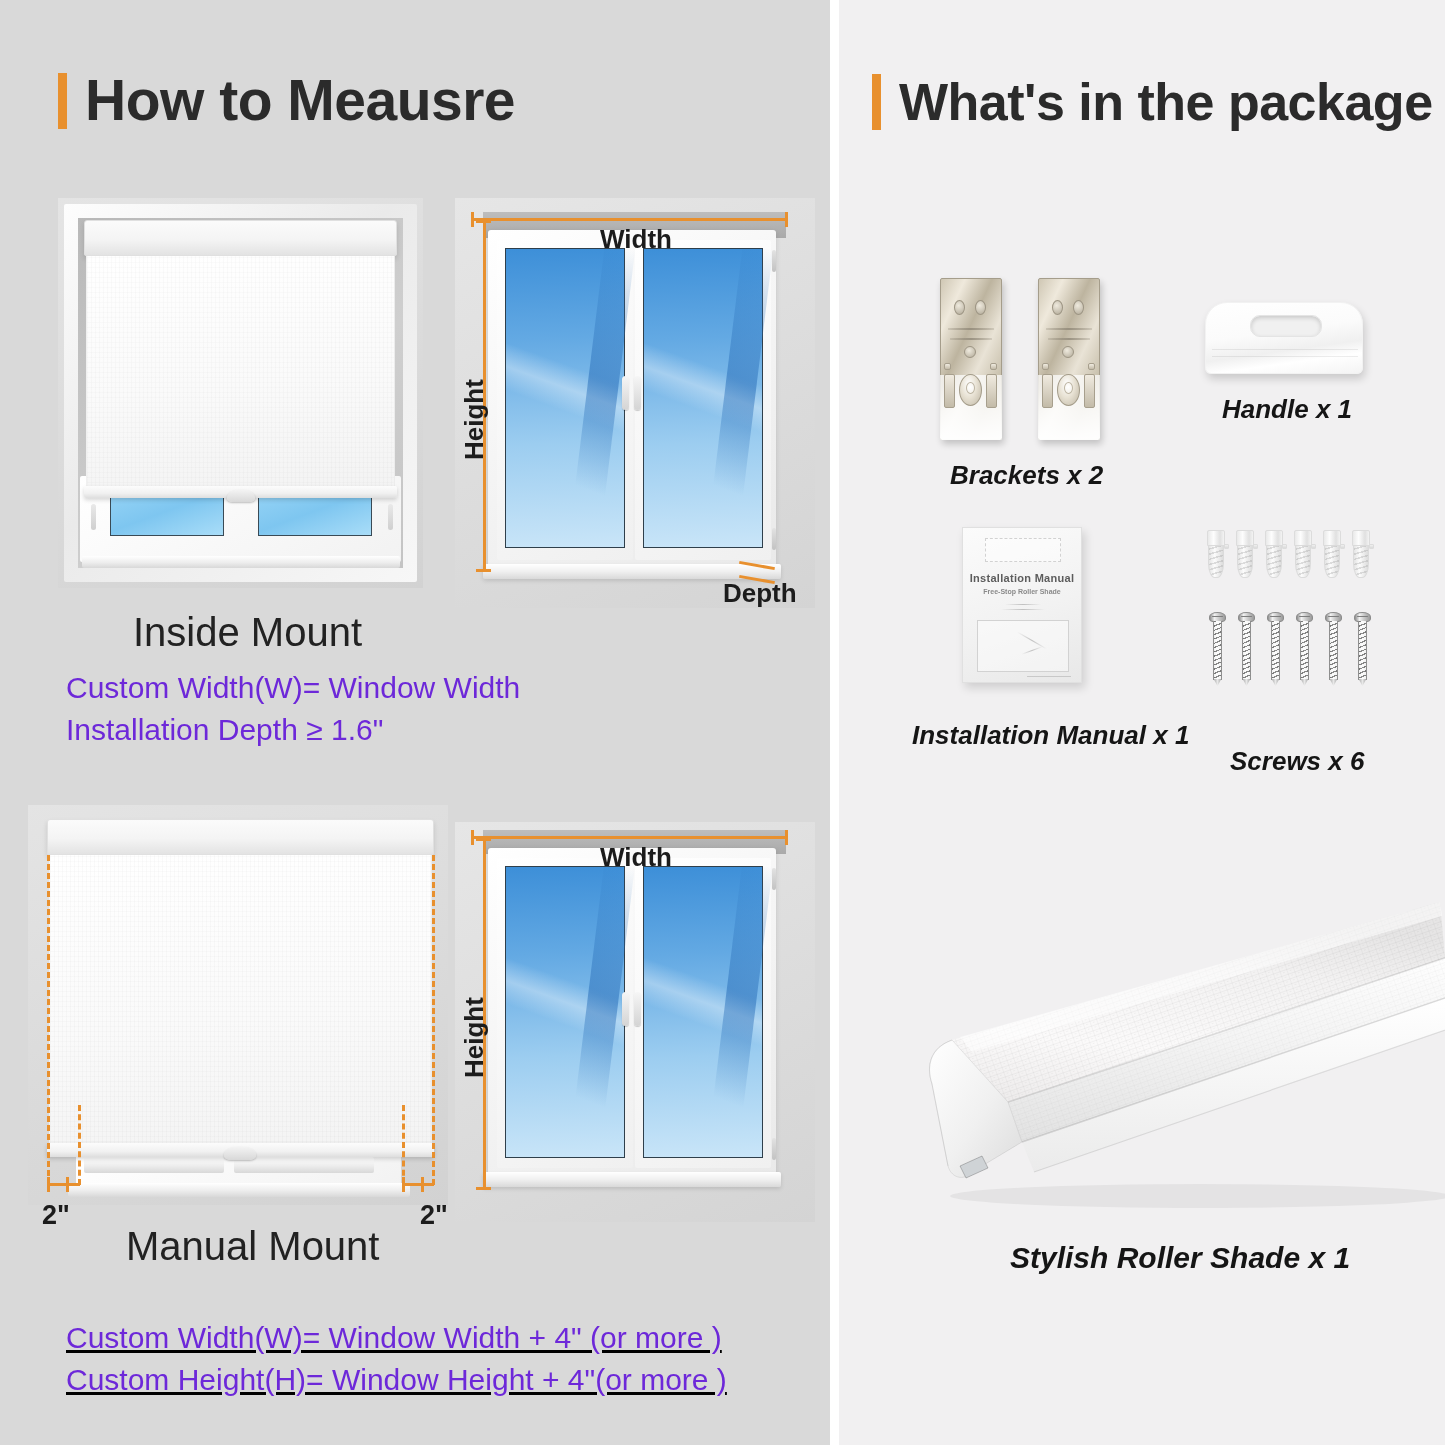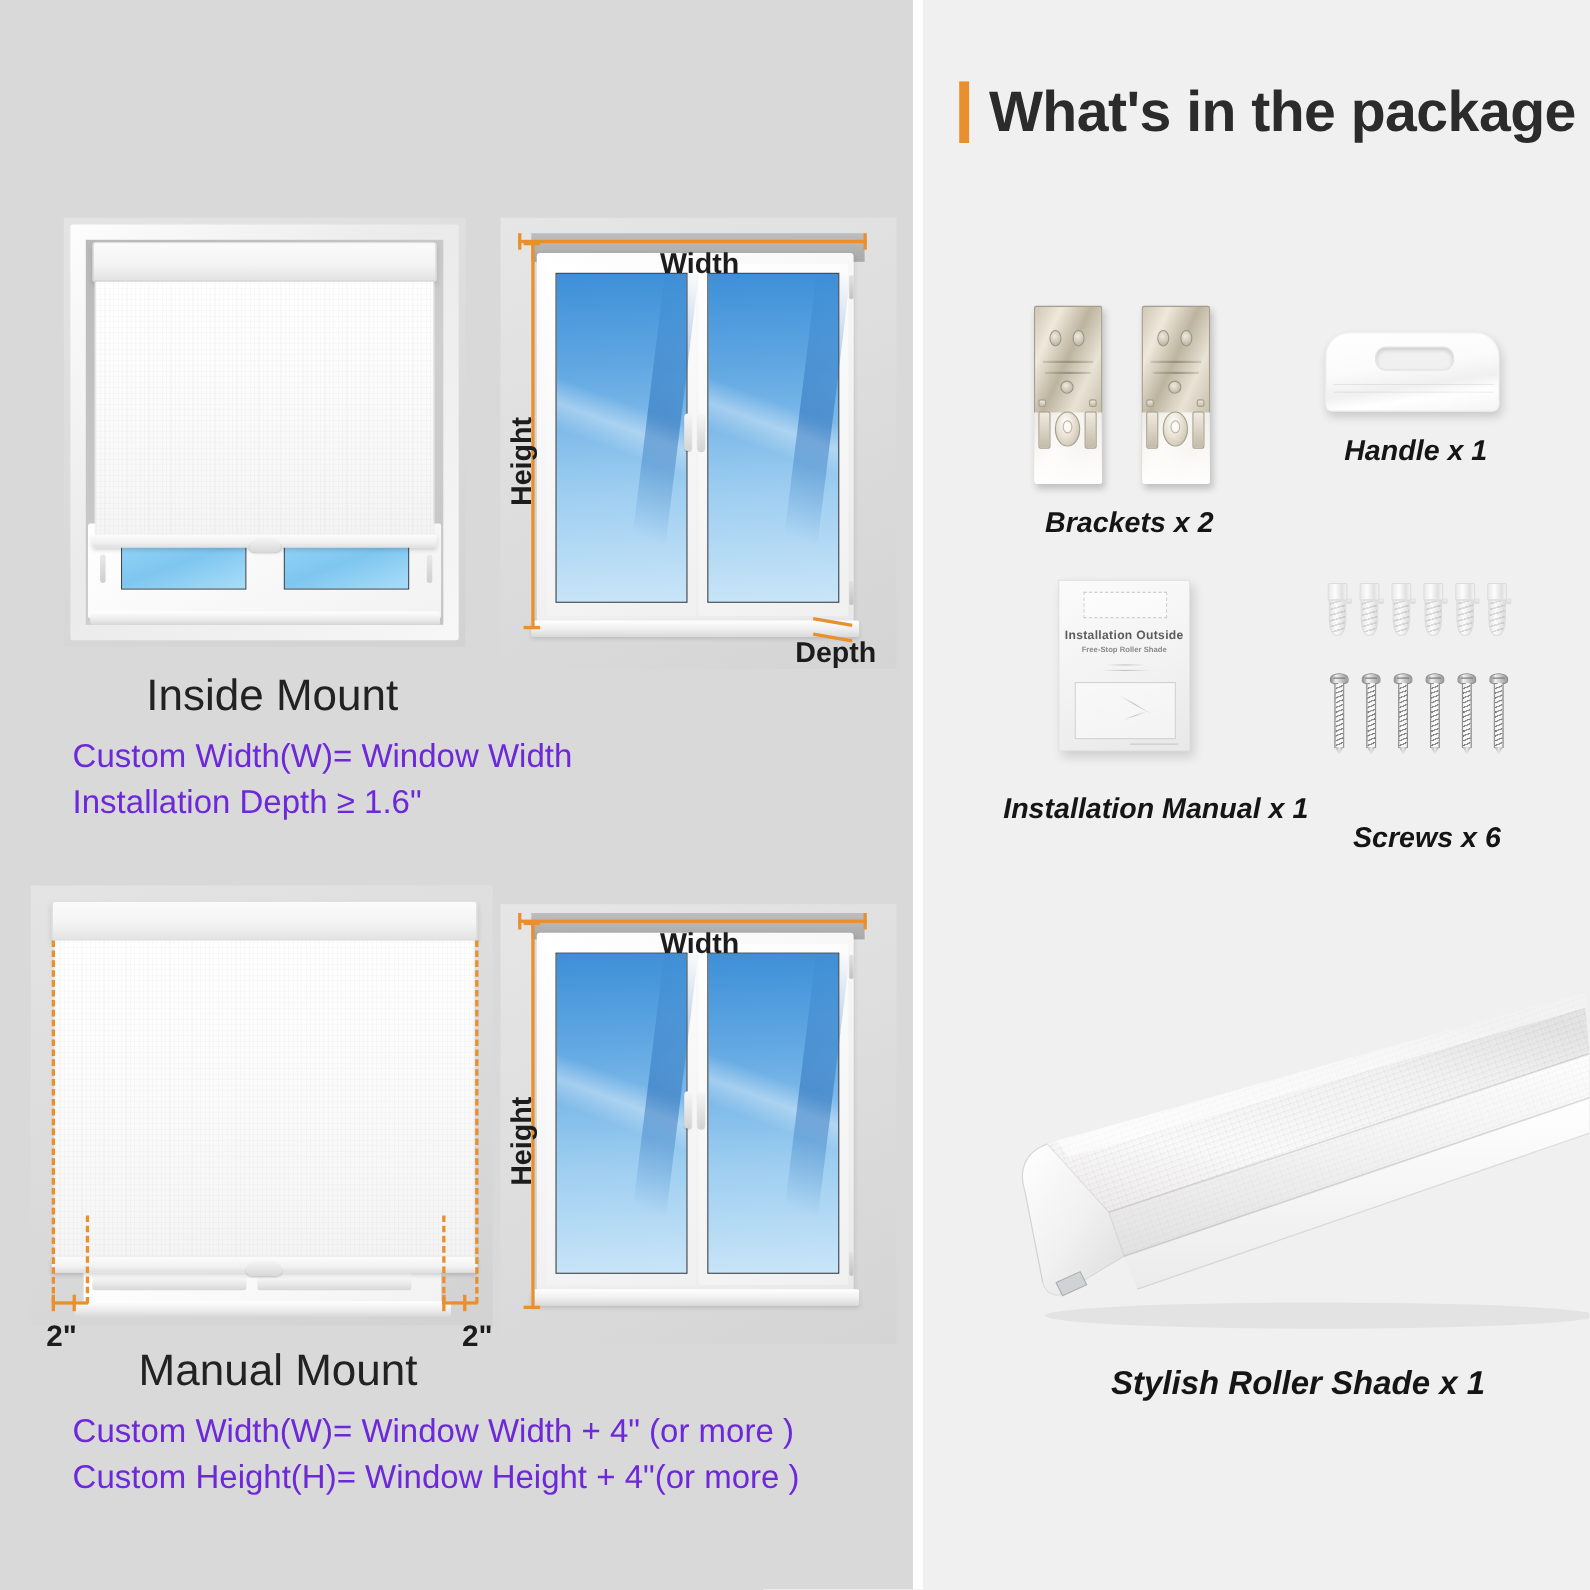--- a/index.html
+++ b/index.html
@@ -326,20 +326,24 @@
 </style>
 </head>
 <body>
 
 <div class="page">
 
   <div class="panel-left"></div>
   <div class="panel-divider"></div>
   <div class="panel-right"></div>
 
+  <div class="heading" id="heading-left">
+    <div class="bar"></div>
+    <div class="txt">How to Meausre</div>
+  </div>
 
   <div class="heading" id="heading-right">
     <div class="bar"></div>
     <div class="txt">What's in the package</div>
   </div>
 
   <div class="shadeScene" style="left:58px; top:198px; width:365px; height:390px;">
     <div class="win-wall"></div>
 
     <div class="win-frame-outer" style="left:6px; top:6px; width:353px; height:378px;"></div>
@@ -461,21 +465,21 @@
 
     <div class="mk mk-v" style="left:28px; top:16px; height:352px;"></div>
     <div class="mk-cap-v" style="left:21px; top:16px;"></div>
     <div class="mk-cap-v" style="left:21px; top:365px;"></div>
 
     <div class="dim-label" style="left:145px; top:22px;">Width</div>
     <div class="dim-label vert" style="left:6px; top:256px;">Height</div>
   </div>
 
   <div class="mount-title" style="left:126px; top:1226px;">Manual Mount</div>
-  <div class="mount-lines" style="left:66px; top:1284px;">
+  <div class="mount-lines" style="left:66px; top:1320px;text-decoration:underline;">
     <p>Custom Width(W)= Window Width + 4" (or more )</p>
     <p>Custom Height(H)= Window Height + 4"(or more )</p>
   </div>
 
   <div class="bracket" style="left:940px; top:278px; width:62px; height:162px;">
     <div class="bk-plate"></div>
     <div class="bk-white"></div>
     <div class="bk-hole" style="left:14px; top:22px; width:11px; height:15px;"></div>
     <div class="bk-hole" style="left:35px; top:22px; width:11px; height:15px;"></div>
     <div class="bk-rib" style="left:8px; top:50px; width:46px;"></div>
@@ -511,21 +515,21 @@
 
   <div class="handle-shape" style="left:1205px; top:302px; width:158px; height:72px;">
     <div class="handle-slot" style="left:44px; top:12px; width:72px; height:22px;"></div>
     <div class="handle-line" style="left:6px; top:46px; width:146px;"></div>
     <div class="handle-line" style="left:6px; top:53px; width:146px;"></div>
   </div>
   <div class="pkg-label" style="left:1222px; top:396px;">Handle x 1</div>
 
   <div class="manual-page" style="left:962px; top:527px; width:120px; height:156px;">
     <div class="manual-box" style="left:22px; top:10px; width:76px; height:24px; border-style:dashed;"></div>
-    <div class="manual-title" style="top:44px;">Installation Outside</div>
+    <div class="manual-title" style="top:44px;">Installation Manual</div>
     <div class="manual-sub" style="top:60px;">Free-Stop Roller Shade</div>
     <div class="manual-scribble" style="left:42px; top:76px; width:36px;"></div>
     <div class="manual-scribble" style="left:38px; top:81px; width:44px;"></div>
     <div class="manual-box" style="left:14px; top:92px; width:92px; height:52px;"></div>
     <div class="manual-scribble" style="left:52px; top:112px; width:34px; transform:rotate(30deg);"></div>
     <div class="manual-scribble" style="left:58px; top:122px; width:22px; transform:rotate(-20deg);"></div>
     <div class="manual-foot" style="left:64px; top:148px; width:44px;"></div>
   </div>
   <div class="pkg-label" style="left:912px; top:722px;">Installation Manual x 1</div>
 

